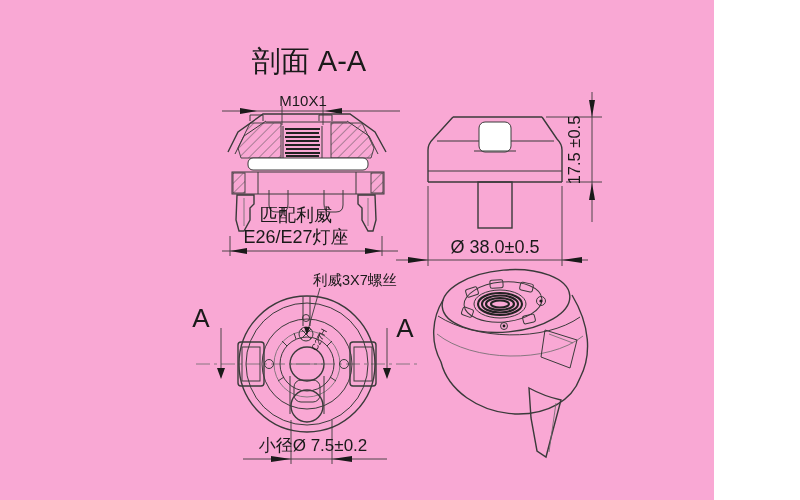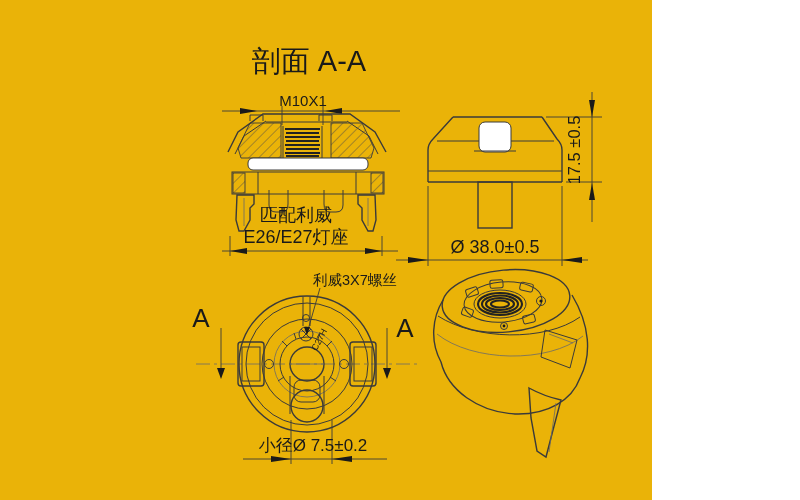--- a/index.html
+++ b/index.html
@@ -1,16 +1,16 @@
 <!DOCTYPE html>
 <html><head>
 <meta charset="utf-8">
 <style>
   html,body{margin:0;padding:0;background:#fff;}
-  .page{position:relative;width:652px;height:500px;background:#eab308;overflow:hidden;
+  .page{position:relative;width:714px;height:500px;background:#f9a8d4;overflow:hidden;
         font-family:"Liberation Sans", sans-serif;}
   svg{position:absolute;left:0;top:0;}
   svg text{fill:#1a1a1a;}
   .ln{stroke:#3a3a3a;stroke-width:1;fill:none;}
   .ln2{stroke:#3a3a3a;stroke-width:1.4;fill:none;}
   .thin{stroke:#6a6a6a;stroke-width:0.8;fill:none;}
   .fillw{fill:#ffffff;stroke:#3a3a3a;stroke-width:1;}
   .arrow{fill:#1a1a1a;stroke:none;}
   .dim{stroke:#3a3a3a;stroke-width:0.9;fill:none;}
   .thread{stroke:#222;stroke-width:2.1;fill:none;}

